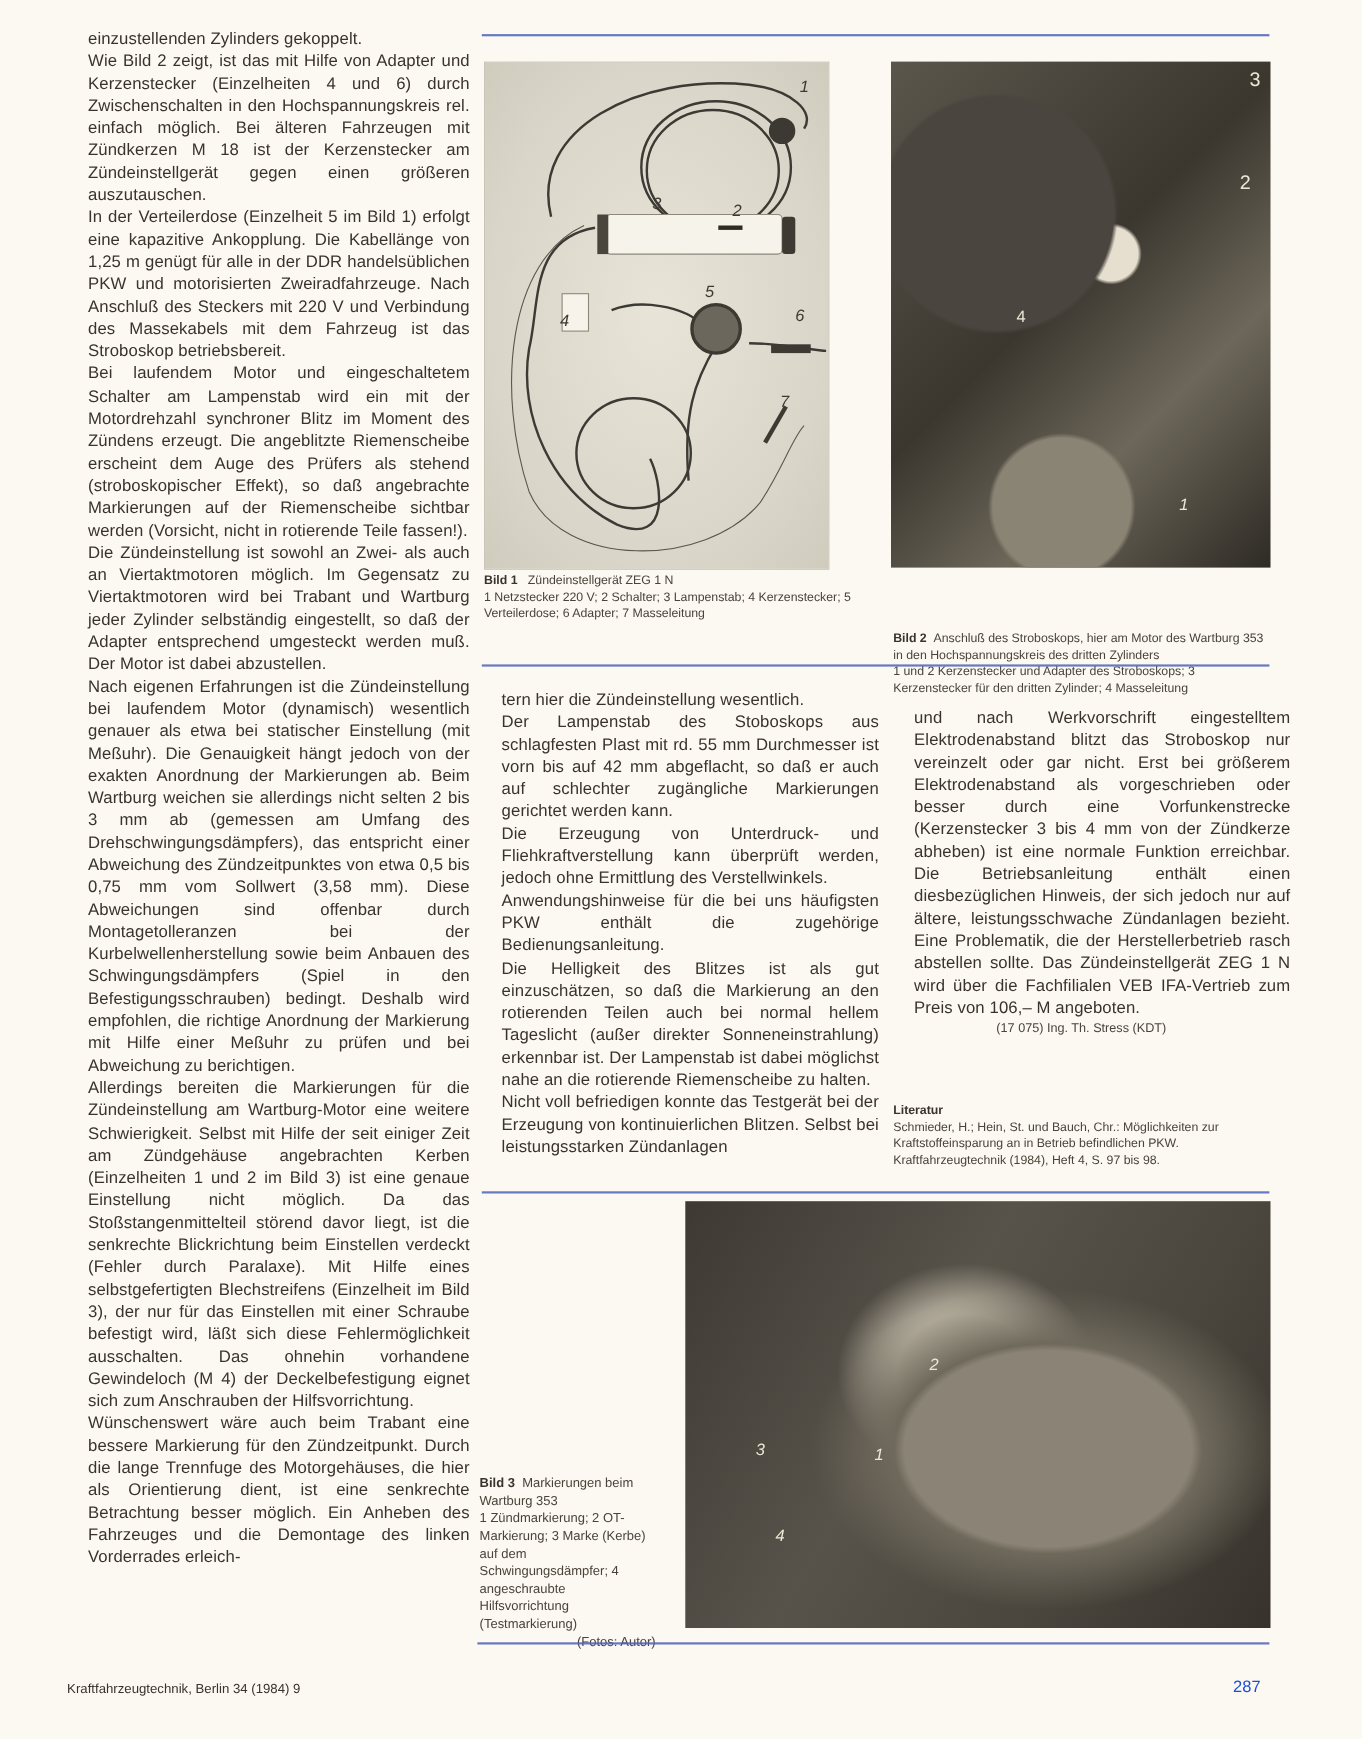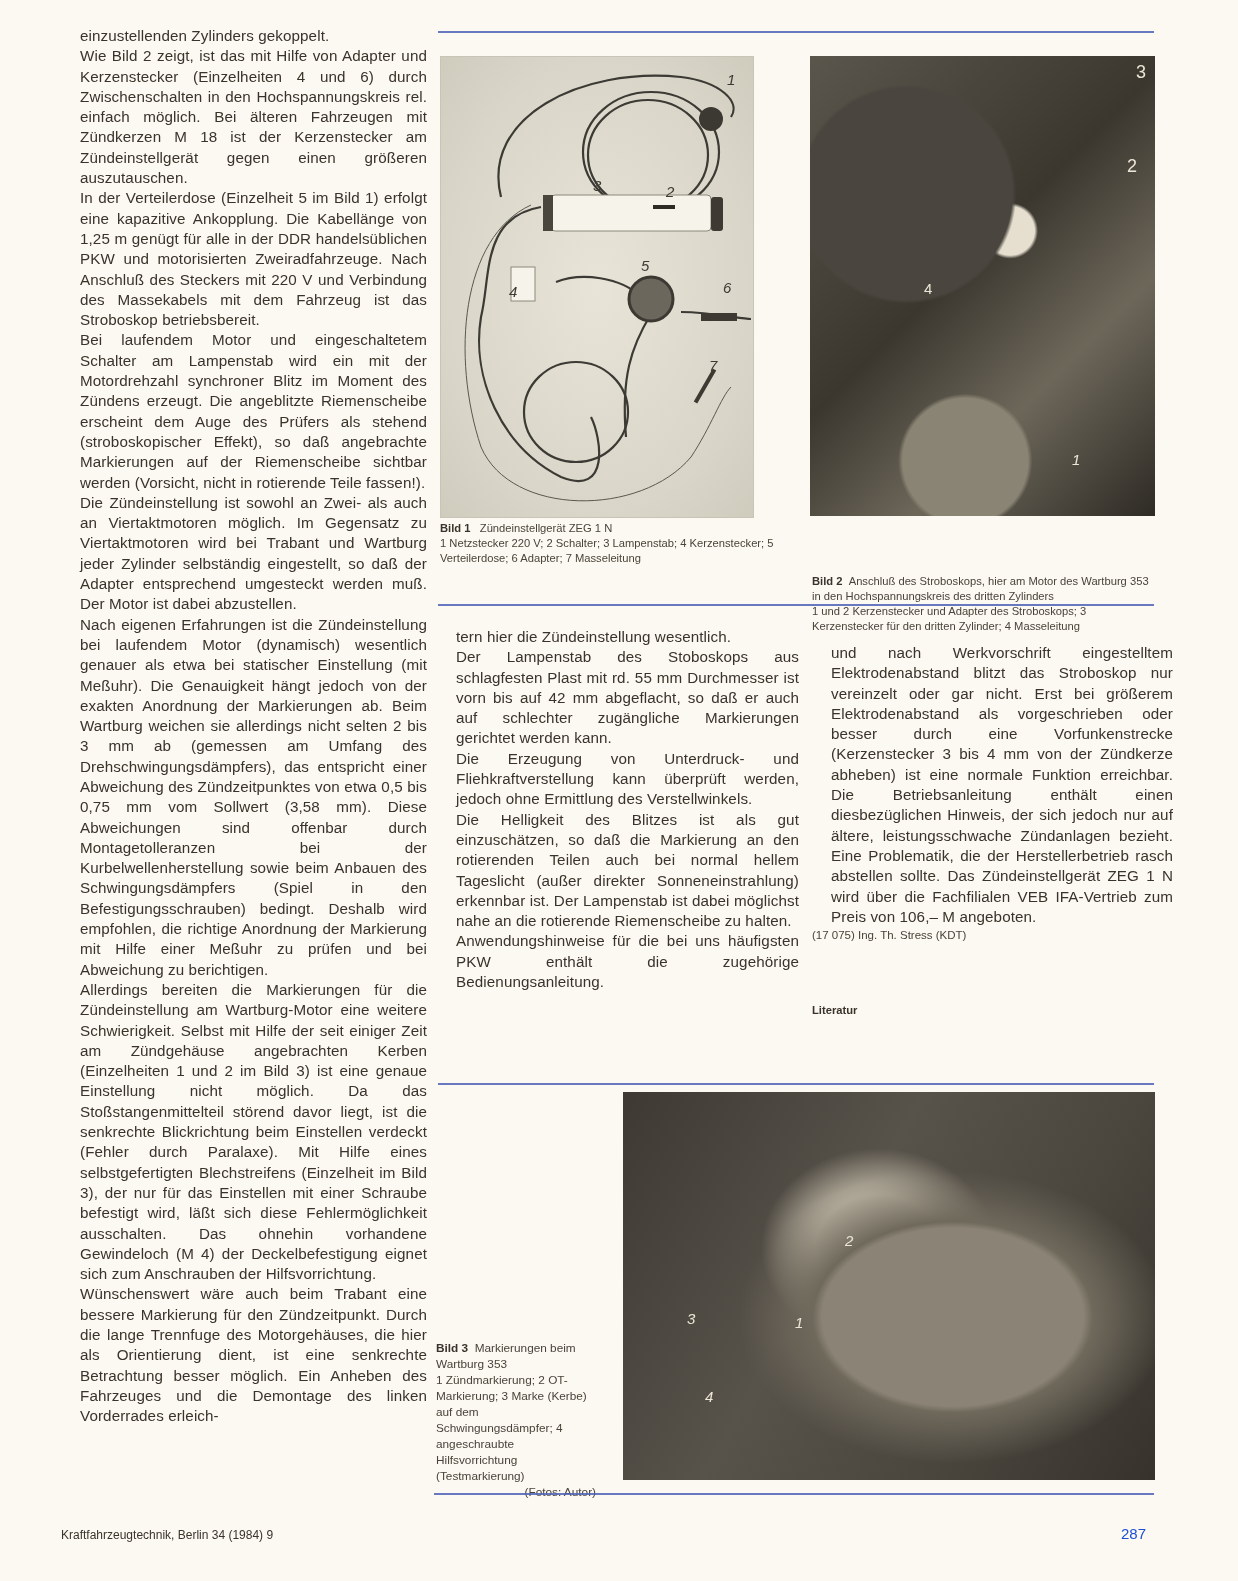--- a/index.html
+++ b/index.html
@@ -35,21 +35,21 @@
       linear-gradient(120deg, #3e3a33 0%, #57524a 40%, #4a463e 70%, #37332c 100%); }
   .plabel { position:absolute; font-family:"Liberation Sans", sans-serif; font-size:15px; font-style:italic; }
   #photo1 .plabel { color:#3d3a33; }
   #photo2 .plabel, #photo3 .plabel { color:#ece6d6; }
   .caption { position:absolute; font-size:11.2px; line-height:15px; color:#4a433a; }
   .caption b { color:#3a332b; }
   #cap1 { left:440px; top:521px; width:360px; }
   #cap2 { left:812px; top:533px; width:345px;margin-top:41px; }
   #cap3 { left:436px; top:1340px; width:160px; font-size:11.8px; line-height:16px; }
   #cap3 .credit { display:block; text-align:right; }
-  #author { position:absolute; left:812px; top:929px; width:342px; text-align:left; font-size:11.5px; color:#4a433a; }
+  #author { position:absolute; left:812px; top:929px; width:342px; text-align:center; font-size:11.5px; color:#4a433a; }
   #lit { position:absolute; left:812px; top:1003px; width:350px; font-size:11.2px; line-height:15px; color:#4a433a; }
   #lit .lt { font-weight:bold; color:#3a332b; }
   #footer-left { position:absolute; left:61px; top:1528px; font-size:12px; color:#3a332b; }
   #footer-right { position:absolute; left:1121px; top:1525px; font-size:15px; color:#1d4ed8; font-family:"Liberation Sans Narrow","Liberation Sans", sans-serif; }
   svg.wires { position:absolute; left:0; top:0; }
 </style>
 </head>
 <body>
 
 <div id="col1" class="col">
@@ -114,32 +114,34 @@
   <b>Bild 2</b>&nbsp;&nbsp;<span>Anschluß des Stroboskops, hier am Motor des Wartburg 353 in den Hochspannungskreis des dritten Zylinders</span><br>
   <span>1 und 2 Kerzenstecker und Adapter des Stroboskops; 3 Kerzenstecker für den dritten Zylinder; 4 Masseleitung</span>
 </div>
 
 <div class="rule" style="left:438px; top:604px; width:716px;"></div>
 
 <div id="col2" class="col">
   <p>tern hier die Zündeinstellung wesentlich.</p>
   <p>Der Lampenstab des Stoboskops aus schlagfesten Plast mit rd. 55 mm Durchmesser ist vorn bis auf 42 mm abgeflacht, so daß er auch auf schlechter zugängliche Markierungen gerichtet werden kann.</p>
   <p>Die Erzeugung von Unterdruck- und Fliehkraftverstellung kann überprüft werden, jedoch ohne Ermittlung des Verstellwinkels.</p>
+  <p>Anwendungshinweise für die bei uns häufigsten PKW enthält die zugehörige Bedienungsanleitung.</p>
   <p>Die Helligkeit des Blitzes ist als gut einzuschätzen, so daß die Markierung an den rotierenden Teilen auch bei normal hellem Tageslicht (außer direkter Sonneneinstrahlung) erkennbar ist. Der Lampenstab ist dabei möglichst nahe an die rotierende Riemenscheibe zu halten.</p>
-  <p>Anwendungshinweise für die bei uns häufigsten PKW enthält die zugehörige Bedienungsanleitung.</p>
+  <p>Nicht voll befriedigen konnte das Testgerät bei der Erzeugung von kontinuierlichen Blitzen. Selbst bei leistungsstarken Zündanlagen</p>
 </div>
 
 <div id="col3" class="col">
   <p>und nach Werkvorschrift eingestelltem Elektrodenabstand blitzt das Stroboskop nur vereinzelt oder gar nicht. Erst bei größerem Elektrodenabstand als vorgeschrieben oder besser durch eine Vorfunkenstrecke (Kerzenstecker 3 bis 4 mm von der Zündkerze abheben) ist eine normale Funktion erreichbar. Die Betriebsanleitung enthält einen diesbezüglichen Hinweis, der sich jedoch nur auf ältere, leistungsschwache Zündanlagen bezieht. Eine Problematik, die der Herstellerbetrieb rasch abstellen sollte. Das Zündeinstellgerät ZEG 1 N wird über die Fachfilialen VEB IFA-Vertrieb zum Preis von 106,– M angeboten.</p>
 </div>
 
 <div id="author">(17 075) Ing. Th. Stress (KDT)</div>
 
 <div id="lit">
   <div class="lt">Literatur</div>
+  <div>Schmieder, H.; Hein, St. und Bauch, Chr.: Möglichkeiten zur Kraftstoffeinsparung an in Betrieb befindlichen PKW. Kraftfahrzeugtechnik (1984), Heft 4, S. 97 bis 98.</div>
 </div>
 
 <div class="rule" style="left:438px; top:1083px; width:716px;"></div>
 
 <div id="photo3" class="photo">
   <span class="plabel" style="left:172px; top:222px;">1</span>
   <span class="plabel" style="left:222px; top:140px;">2</span>
   <span class="plabel" style="left:64px; top:218px;">3</span>
   <span class="plabel" style="left:82px; top:296px;">4</span>
 </div>

